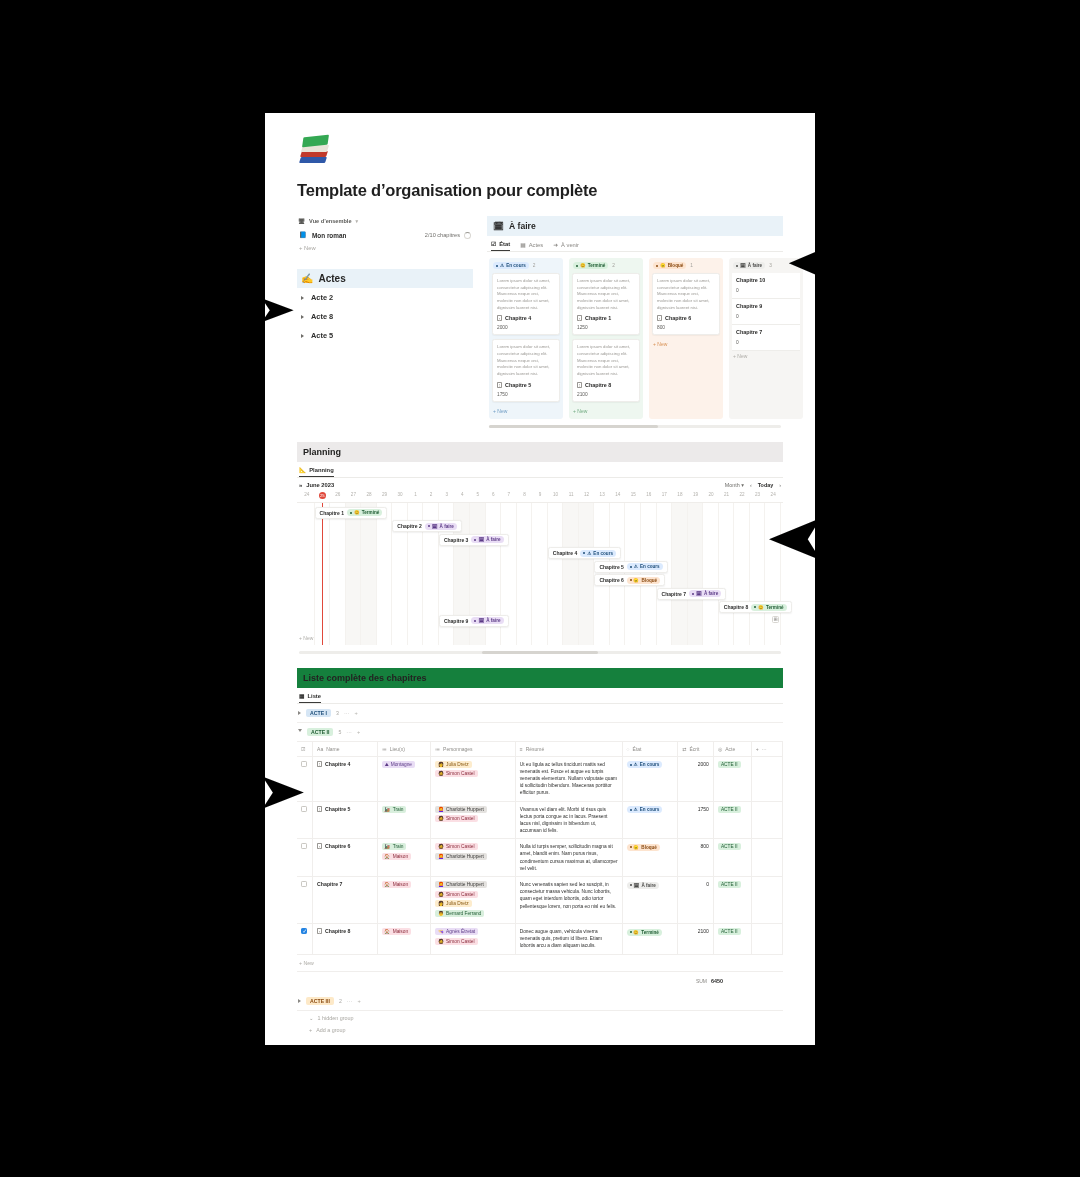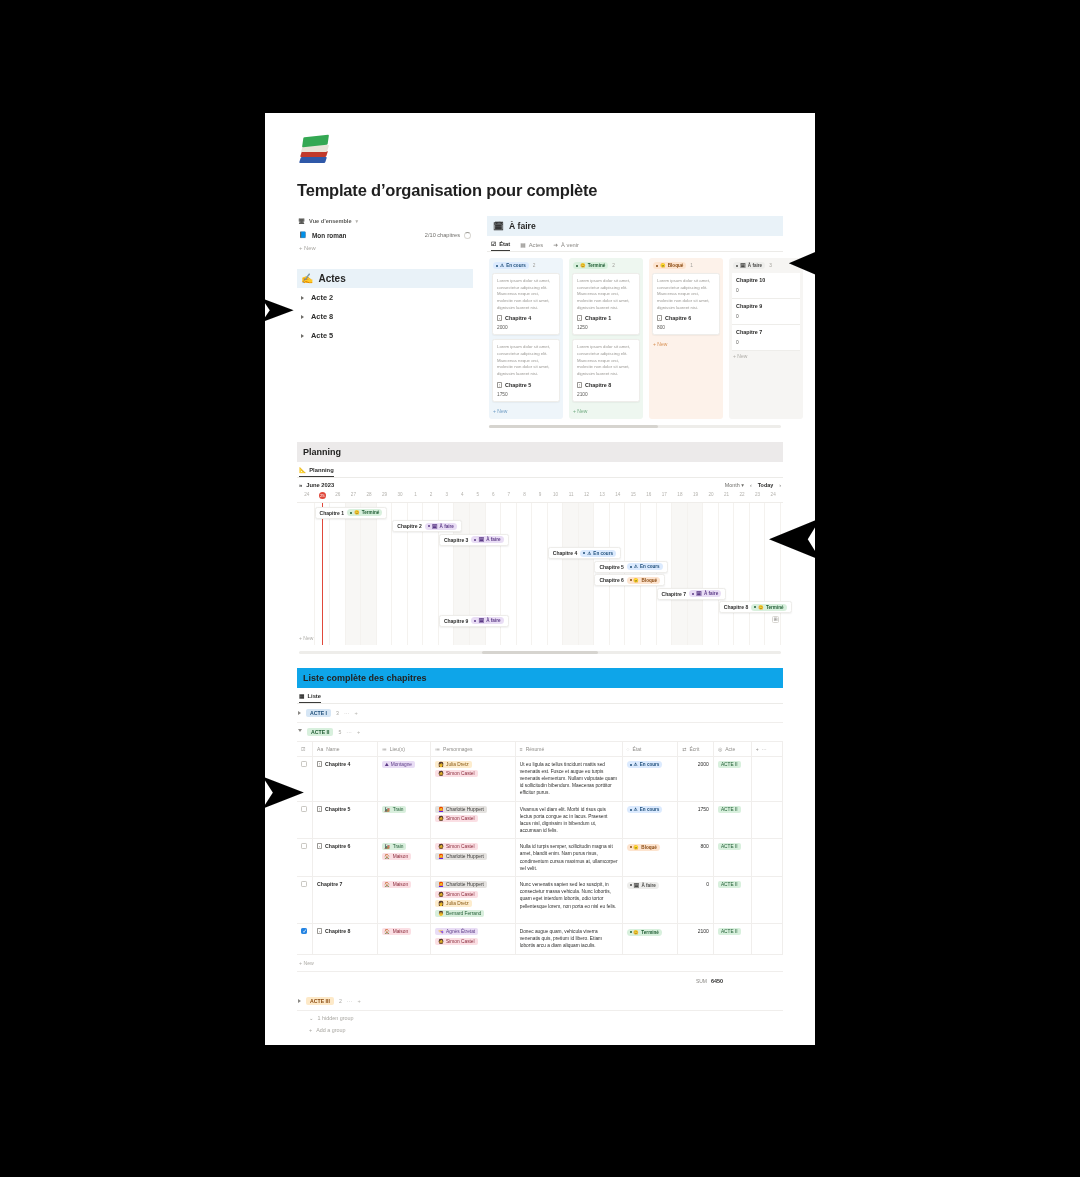--- a/index.html
+++ b/index.html
@@ -112,21 +112,21 @@
   .simplecard .cnum { font-size: 4.8px; color: #5c5b58; }
 
   .hscroll { height: 3px; background: #eeedea; border-radius: 2px; margin: 6px 2px 0 2px; position: relative; }
   .hscroll i { position: absolute; left: 0; top: 0; height: 3px; width: 58%; background: #d6d4cf; border-radius: 2px; }
 
   
   .sec-title {
     background: #eceaea; padding: 5px 6px; font-size: 9px; font-weight: bold;
     color: #232322; margin-top: 14px;
   }
-  .sec-title.plain { background: #0ea5e9; }
+  .sec-title.plain { background: #15803d; }
   .vtabs { display: flex; gap: 10px; padding: 5px 2px 0 2px; border-bottom: 1px solid #ecebe8; font-size: 5.8px; }
   .vtabs .tab { display: flex; align-items: center; gap: 3px; padding-bottom: 3px; color: #2c2c2b; font-weight: bold; border-bottom: 1.4px solid #3b3b39; }
 
   .tl-head { display: flex; align-items: center; padding: 4px 2px 2px 2px; font-size: 5.8px; }
   .tl-head .month { font-weight: bold; color: #2c2c2b; display: flex; align-items: center; gap: 4px; }
   .tl-head .ctrl { margin-left: auto; display: flex; align-items: center; gap: 6px; color: #6f6e6a; font-size: 5.4px; }
   .tl-head .ctrl .today { color: #2c2c2b; font-weight: bold; }
 
   .tl-days { display: flex; padding: 0 2px; border-bottom: 1px solid #efedea; }
   .tl-days .d {

